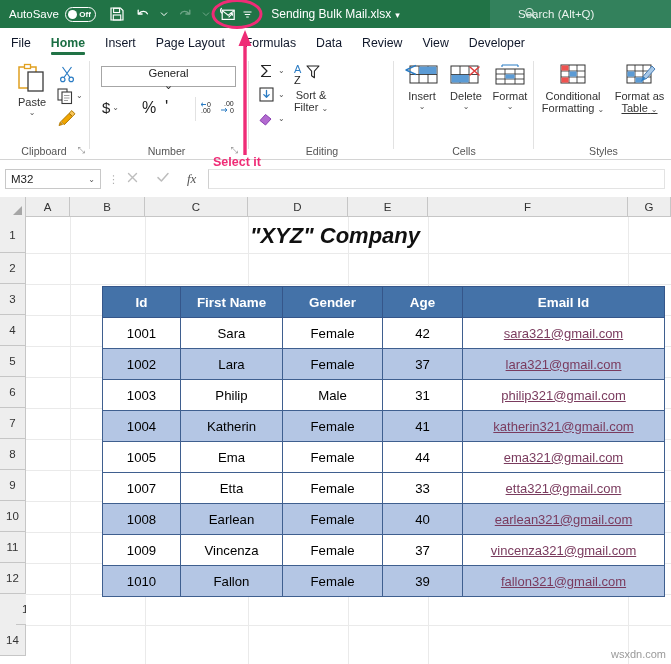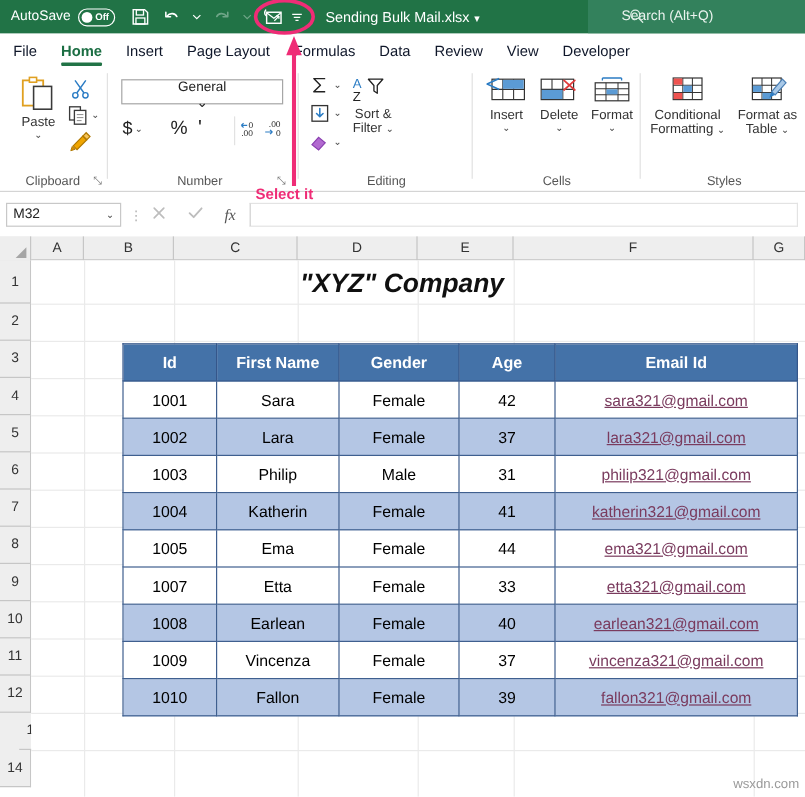--- a/index.html
+++ b/index.html
@@ -439,21 +439,21 @@
       <div class="bigbtn" style="left:72px; top:6px; width:63px;">
         <svg width="36" height="26" viewBox="0 0 36 26">
             <rect x="5" y="2" width="24" height="18" fill="#fff" stroke="#333" stroke-width="1"></rect>
             <path d="M5 8 H29 M5 14 H29 M13 2 v18 M21 2 v18" stroke="#333" stroke-width=".85"></path>
             <rect x="5.4" y="8.4" width="7.2" height="5.2" fill="#5b9bd5"></rect>
             <rect x="13.4" y="14.4" width="7.2" height="5.2" fill="#5b9bd5"></rect>
             <path d="M30 3 L21 13.5 l3 2.6 L33 6 z" fill="#a9c9e8" stroke="#4a7fb5" stroke-width="1"></path>
             <path d="M21 13.6 l-2 4.8 4.6-2.2z" fill="#2b7cc4"></path>
           </svg>
         <span class="lab">Format as</span>
-        <span class="lab" style="margin-top:-1px;"><span>Table</span> <span class="cv">⌄</span></span>
+        <span class="lab" style="margin-top:-1px;text-decoration:underline;"><span>Table</span> <span class="cv">⌄</span></span>
       </div>
       <div class="glabel">Styles</div>
     </div>
   </div>
 
   <div class="fbar">
     <div class="namebox">
       <span>M32</span>
       <span class="cv">⌄</span>
     </div>

